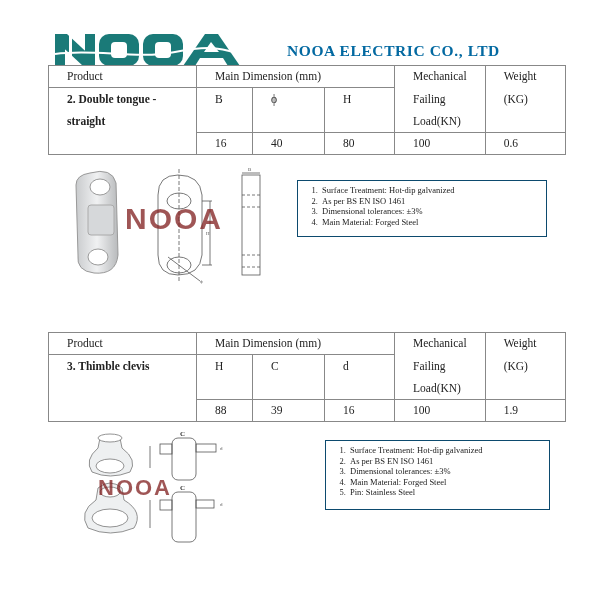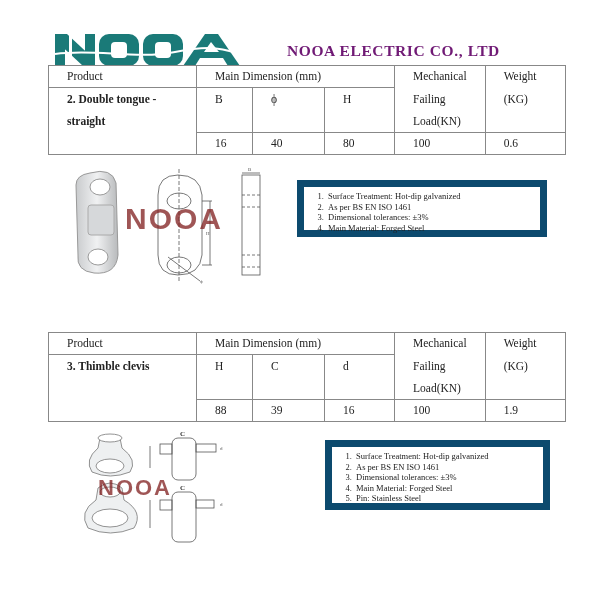--- a/index.html
+++ b/index.html
@@ -1,28 +1,28 @@
 <!DOCTYPE html>
 <html><head>
 <meta charset="utf-8">
 <style>
   html, body { margin:0; padding:0; background:#ffffff; }
   body { width:600px; height:600px; position:relative; overflow:hidden;
          font-family:"Liberation Serif", serif; color:#222; }
   .logo { position:absolute; left:55px; top:30px; width:185px; height:38px; }
-  .company { position:absolute; left:287px; top:42px; font-size:15.5px; color:#701a75;
+  .company { position:absolute; left:287px; top:42px; font-size:15.5px; color:#0369a1;
              letter-spacing:0.6px; font-weight:bold; font-family:"Liberation Serif", serif; }
   table.spec { position:absolute; left:48px; border-collapse:collapse; font-size:11.5px; }
   table.spec td { border:1px solid #888; padding:0 18px; vertical-align:top; }
   table.spec td.bold { font-weight:bold; }
   .hdr td { height:21px; line-height:21px; }
   .mid td { height:43px; line-height:22px; }
   .val td { height:21px; line-height:21px; }
   .center { }
-  .notes { position:absolute; border:7px solid #0c4a6e; font-size:8.5px; line-height:10.5px;
+  .notes { position:absolute; border:1px solid #0c4a6e; font-size:8.5px; line-height:10.5px;
            padding:4px 8px 8px 8px; box-sizing:border-box; }
   .notes ol { margin:0; padding-left:14px; }
   .notes li { padding-left:2px; }
   .drawing { position:absolute; }
   .watermark { position:absolute; color:#7f1d1d; font-weight:bold; font-family:"Liberation Sans", sans-serif;
                opacity:0.75; letter-spacing:2px; }
 </style>
 </head>
 <body>
 

